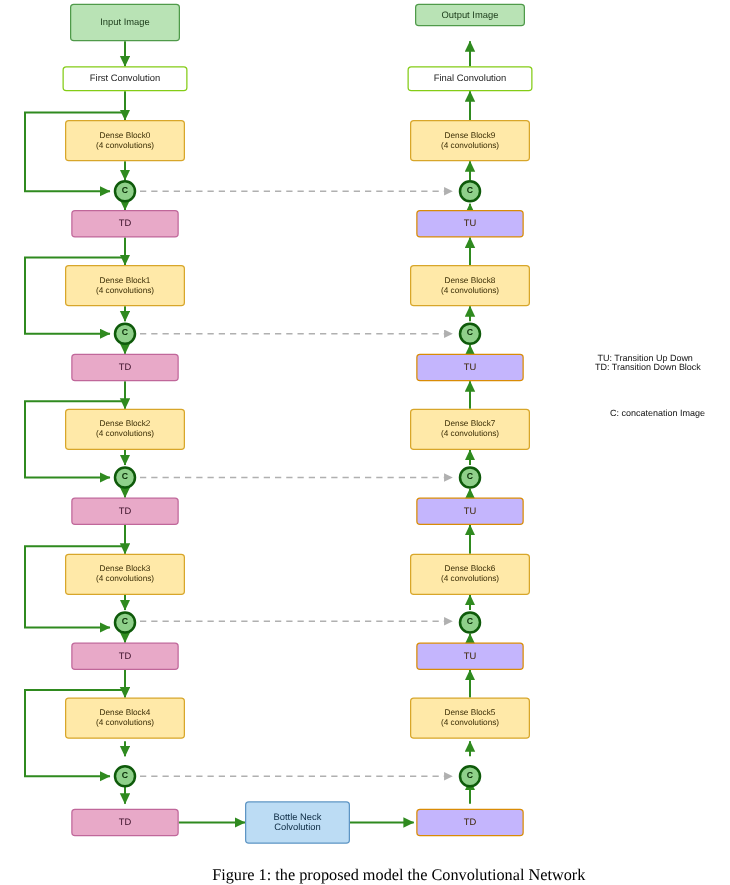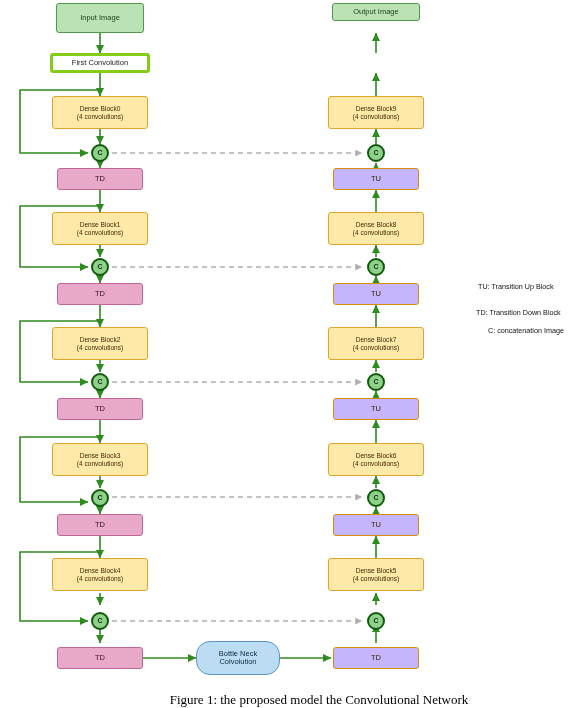--- a/index.html
+++ b/index.html
@@ -27,21 +27,21 @@
 
   .io{
     background:#b9e3b5;
     border:1px solid #4f9a4a;
     font-size:7.5px;
     color:#1c3b1a;
     border-radius:3px;
   }
   .conv{
     background:#ffffff;
-    border:3px solid #84cc16;
+    border:1px solid #84cc16;
     font-size:7.5px;
     color:#222;
     border-radius:3px;
   }
   .dense{
     background:#ffe9a8;
     border:1px solid #d8a62a;
     font-size:6.6px;
     color:#3a2d05;
     border-radius:3px;
@@ -58,21 +58,21 @@
     border:1px solid #d98c06;
     font-size:7.5px;
     color:#3a2400;
     border-radius:3px;
   }
   .bneck{
     background:#bcdcf4;
     border:1px solid #5e95c4;
     font-size:7.5px;
     color:#0c2a42;
-    border-radius:14px;
+    border-radius:3px;
   }
   .concat{
     width:18px;height:18px;border-radius:50%;
     background:#8fd08a;
     border:2px solid #0e5a0a;
     font-size:7px;
     color:#0b2f08;
     font-weight:bold;
   }
   .legend{
@@ -282,26 +282,29 @@
     <span>TU</span>
   </div>
   <div class="node concat" style="left:367px;top:144px;">
     <span>C</span>
   </div>
   <div class="node dense" style="left:328px;top:96px;width:96px;height:33px;">
     <span>Dense Block9</span>
     <span>(4 convolutions)</span>
   </div>
 
+  <div class="node conv" style="left:326px;top:53px;width:100px;height:20px;">
+    <span>Final Convolution</span>
+  </div>
 
   <div class="node io" style="left:332px;top:3px;width:88px;height:18px;">
     <span>Output Image</span>
   </div>
 
-  <div class="legend" style="left:478px;top:282px;">TU: Transition Up Block</div>
-  <div class="legend" style="left:476px;top:308px;">TD: Transition Down Block</div>
+  <div class="legend" style="left:478px;top:282px;">TU: Transition Up Down</div>
+  <div class="legend" style="left:476px;top:289px;">TD: Transition Down Block</div>
   <div class="legend" style="left:488px;top:326px;">C: concatenation Image</div>
 
   <div class="caption">
     <span>Figure 1: the proposed model the Convolutional Network</span>
   </div>
 
 </div>
 
 </body></html>

